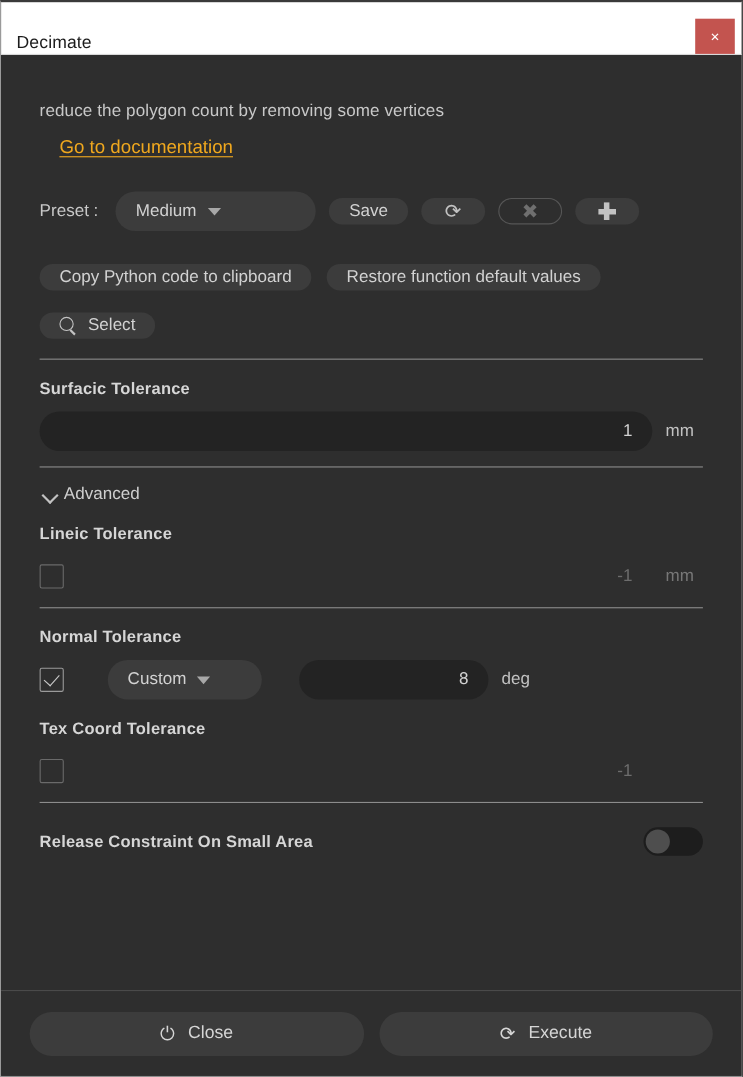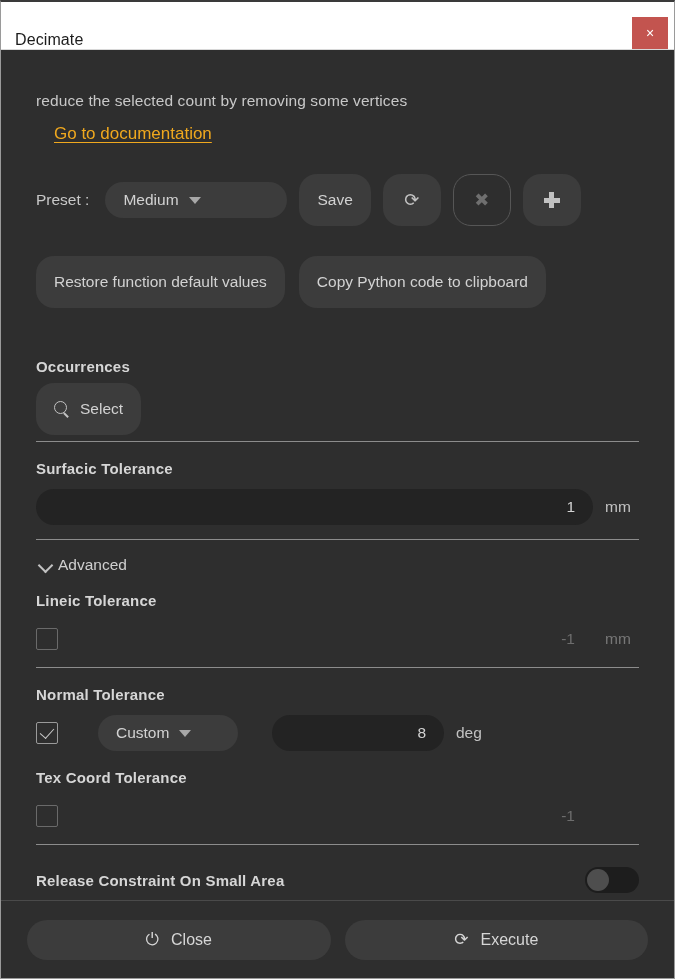--- a/index.html
+++ b/index.html
@@ -111,21 +111,21 @@
     width: 0; height: 0;
     border-left: 6px solid transparent;
     border-right: 6px solid transparent;
     border-top: 7px solid #a8a8a8;
     margin-left: 10px;
   }
 
   .pill-btn {
     background: #3c3c3c;
     border-radius: 18px;
-    height: 52px;
+    height: 24px;
     min-width: 60px;
     display: flex;
     align-items: center;
     justify-content: center;
     color: #d2d2d2;
     font-size: 15.5px;
     padding: 0 18px;
     cursor: pointer;
     user-select: none;
     border: none;
@@ -363,21 +363,21 @@
 
   <div class="titlebar">
     <span class="titlebar-title">Decimate</span>
     <div class="close-box">
       <span>×</span>
     </div>
   </div>
 
   <div class="body">
 
-    <div class="desc">reduce the selected count by removing some vertices</div>
+    <div class="desc">reduce the polygon count by removing some vertices</div>
 
     <span class="doclink">Go to documentation</span>
 
     
     <div class="preset-row">
       <span class="preset-label">Preset :</span>
 
       <div class="dropdown preset-dd">
         <span class="dropdown-text">Medium</span>
         <span class="caret"></span>
@@ -393,26 +393,25 @@
         <span class="glyph">✖</span>
       </button>
 
       <button class="pill-btn icon-btn">
         <span class="plus-glyph"></span>
       </button>
     </div>
 
     
     <div class="action-row">
+      <button class="pill-btn">Copy Python code to clipboard</button>
       <button class="pill-btn">Restore function default values</button>
-      <button class="pill-btn">Copy Python code to clipboard</button>
-    </div>
-
-    
-    <div class="section-title occ-title">Occurrences</div>
+    </div>
+
+    
     <div class="row occ-row">
       <button class="pill-btn">
         <span class="search-icon"></span>
         <span>Select</span>
       </button>
     </div>
     <div class="divider"></div>
 
     
     <div class="section-title field-title">Surfacic Tolerance</div>

